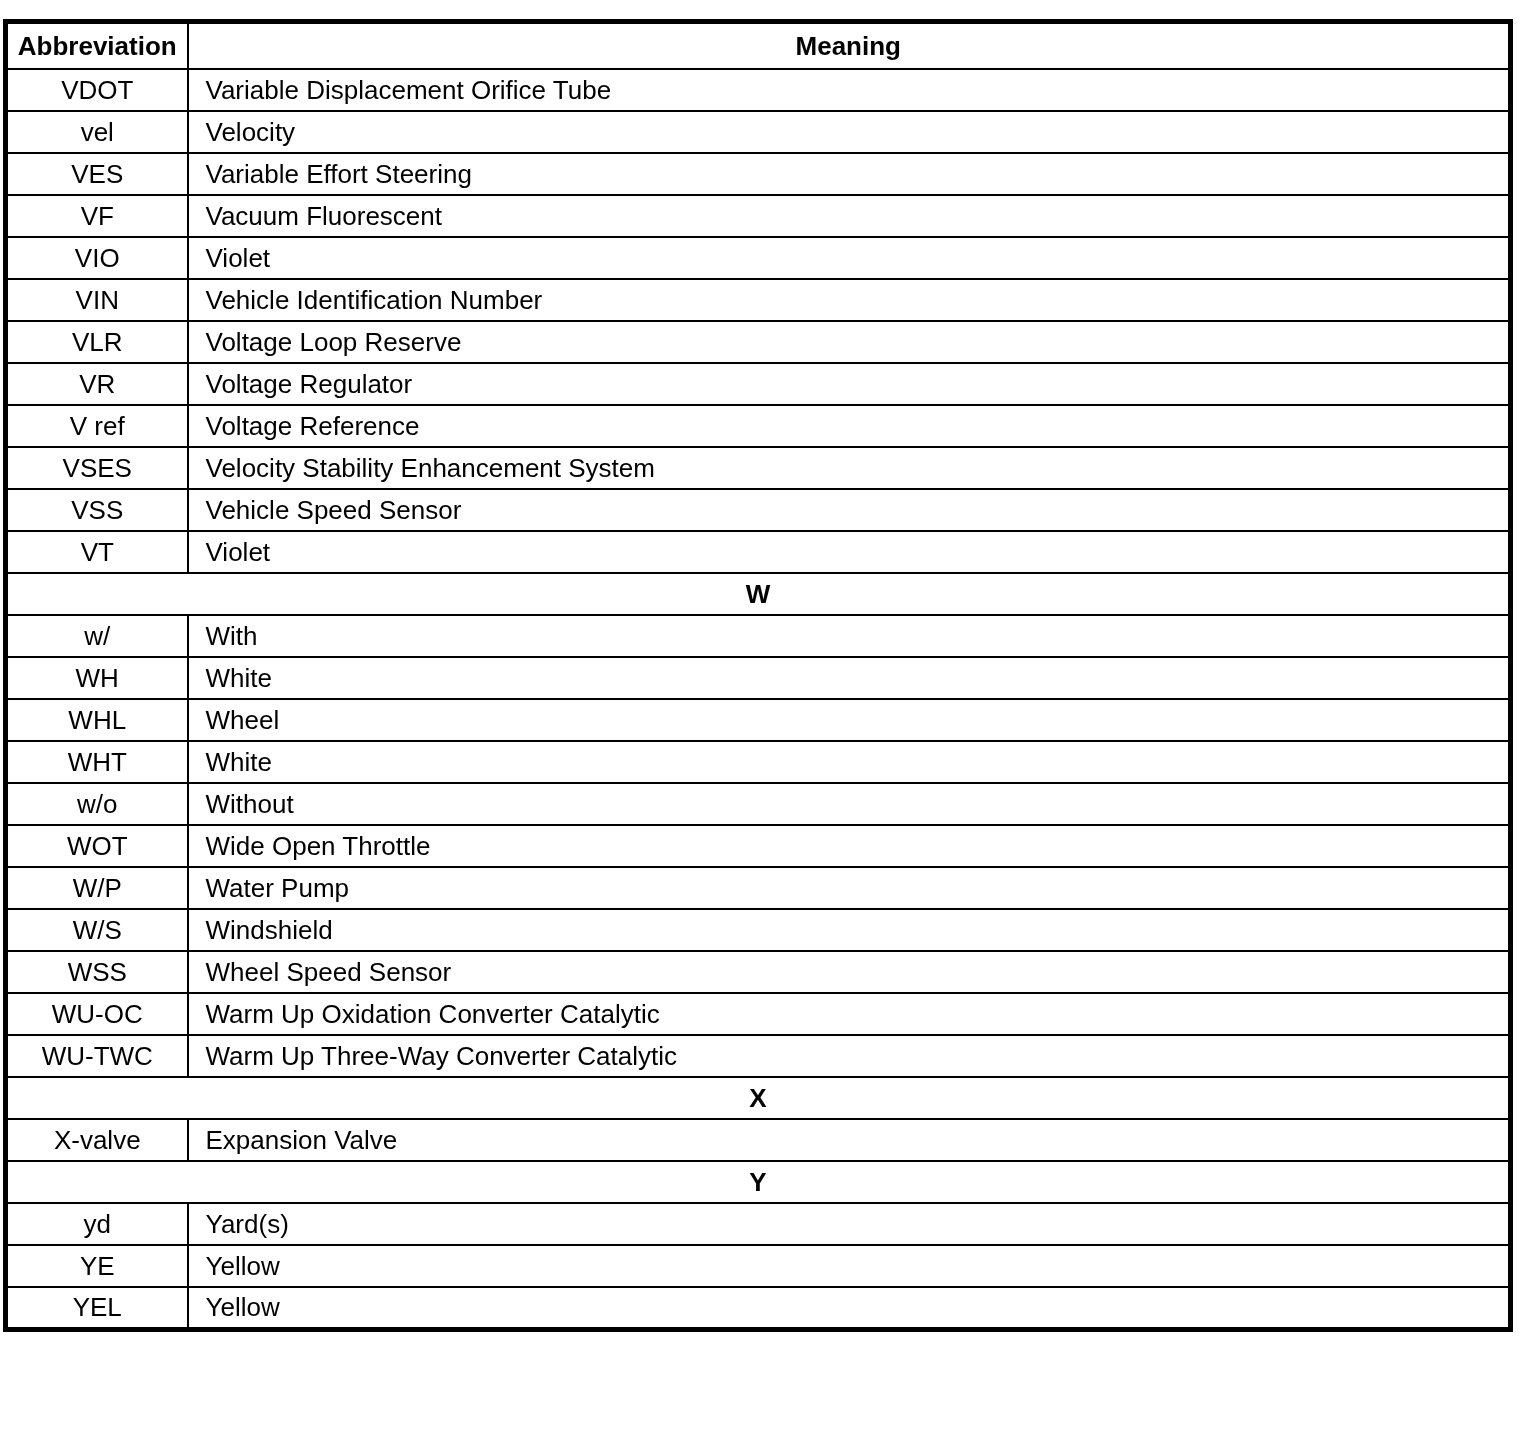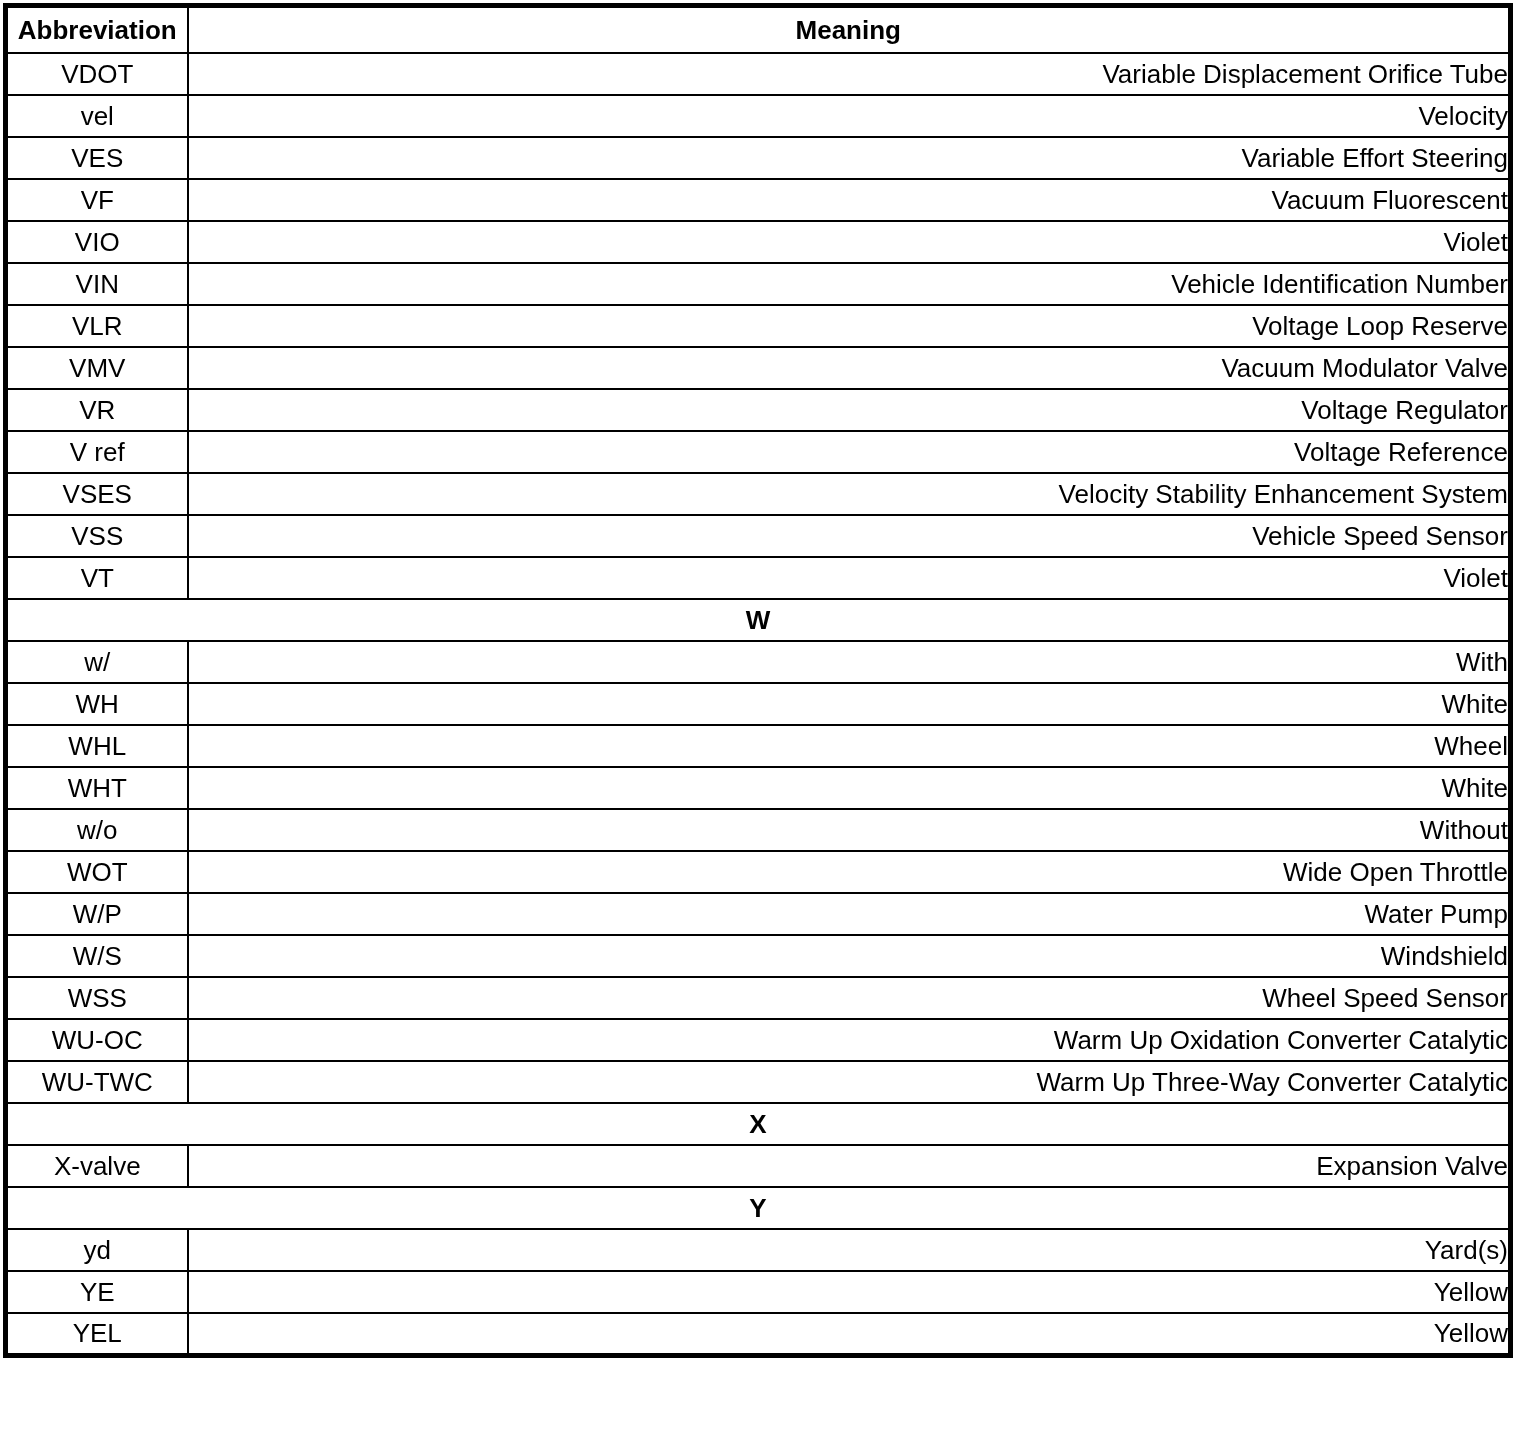--- a/index.html
+++ b/index.html
@@ -10,21 +10,21 @@
     width: 1520px;
     height: 1454px;
     background: #ffffff;
     font-family: "Liberation Sans", sans-serif;
     color: #000000;
     position: relative;
   }
   table.abbrev-table {
     position: absolute;
     left: 3px;
-    top: 3px;
+    top: 19px;
     width: 1510px;
     height: 1163px;
     border-collapse: collapse;
     table-layout: fixed;
     border: 5px solid #000000;
   }
   col.col-abbr { width: 182px; }
   th, td {
     border: 2px solid #000000;
     font-size: 26px;
@@ -37,22 +37,22 @@
   thead th {
     font-weight: bold;
     text-align: center;
     height: 44px;
   }
   tr { height: 42px; }
   td.abbr-cell {
     text-align: center;
   }
   td.meaning-cell {
-    text-align: right;
-    padding-left: 24px;
+    text-align: left;
+    padding-left: 17px;
   }
   tr.section-row td {
     text-align: center;
     font-weight: bold;
   }
 </style>
 </head>
 <body>
 
 <table class="abbrev-table">
@@ -87,24 +87,20 @@
         <td class="abbr-cell">VIO</td>
         <td class="meaning-cell">Violet</td>
       </tr>
       <tr>
         <td class="abbr-cell">VIN</td>
         <td class="meaning-cell">Vehicle Identification Number</td>
       </tr>
       <tr>
         <td class="abbr-cell">VLR</td>
         <td class="meaning-cell">Voltage Loop Reserve</td>
-      </tr>
-      <tr>
-        <td class="abbr-cell">VMV</td>
-        <td class="meaning-cell">Vacuum Modulator Valve</td>
       </tr>
       <tr>
         <td class="abbr-cell">VR</td>
         <td class="meaning-cell">Voltage Regulator</td>
       </tr>
       <tr>
         <td class="abbr-cell">V ref</td>
         <td class="meaning-cell">Voltage Reference</td>
       </tr>
       <tr>

